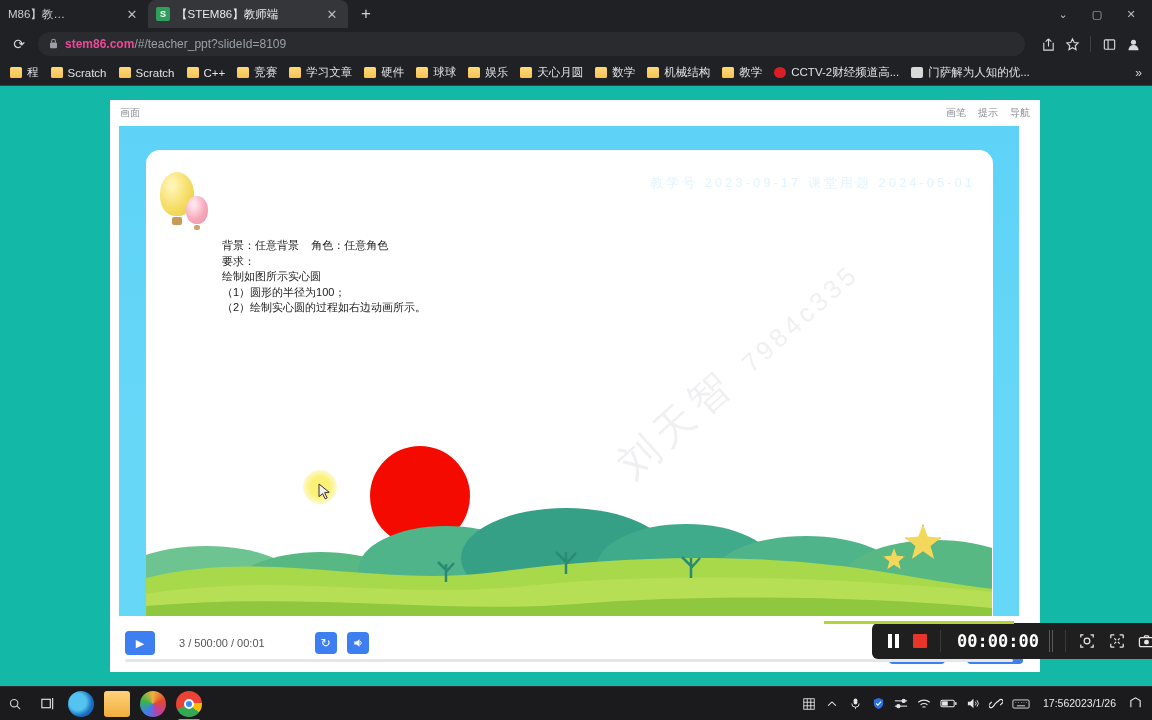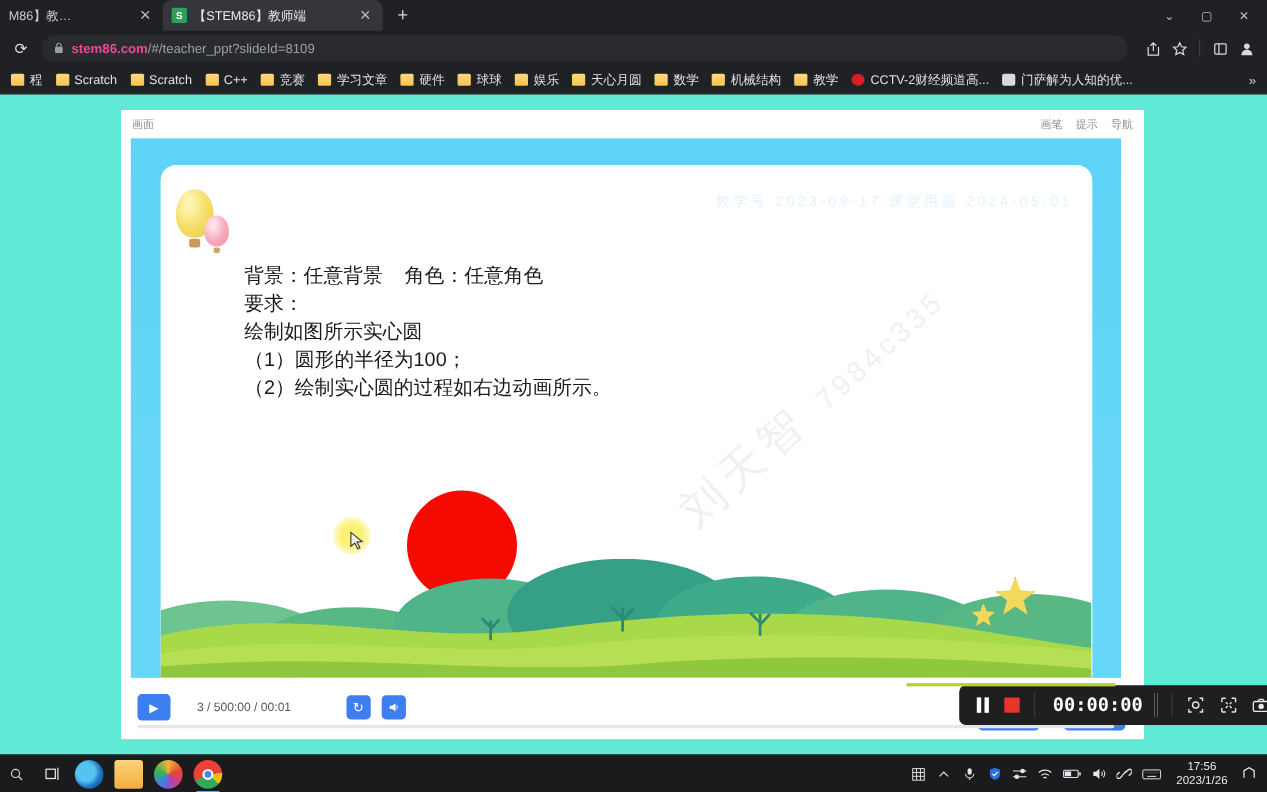--- a/index.html
+++ b/index.html
@@ -87,21 +87,21 @@
     width: 12px; height: 11px; border-radius: 1.5px;
     background: linear-gradient(#ffd97a, #f5c452); flex: 0 0 12px;
   }
   .bm-ico.red { background: #d81f26; border-radius: 50%; }
   .bm-ico.grey { background: #d9d9d9; border-radius: 2px; }
   .bm-overflow { margin-left: auto; color: #cfd2d6; font-size: 12px; padding: 0 6px; }
 
   
   .page {
     position: absolute; left: 0; top: 86px; width: 1152px; height: 600px;
-    background: #5eead4; overflow: hidden;
+    background: #14b8a6; overflow: hidden;
   }
   .app-card {
     position: absolute; left: 110px; top: 14px; width: 930px; height: 572px;
     background: #ffffff;
   }
   .app-head {
     height: 26px; display: flex; align-items: center;
     padding: 0 10px; font-size: 10px; color: #8a8f96;
   }
   .app-head .left { font-size: 10px; color: #8a8f96; }
@@ -145,21 +145,21 @@
     position: absolute; left: 56px; top: 21px; width: 412px; height: 52px;
     border: 3px solid #7fd4f0; border-radius: 13px; background: #fff;
     display: flex; align-items: center; justify-content: center;
   }
   .title-text {
     font-size: 25px; font-weight: 700; color: #1d7a78;
     letter-spacing: 3px;
   }
   .body-text {
     position: absolute; left: 76px; top: 88px; width: 560px;
-    font-size: 18px; line-height: 1.42; color: #1a1a1a;
+    font-size: 11px; line-height: 1.42; color: #1a1a1a;
   }
   .body-text div { white-space: pre; }
   .watermark {
     position: absolute; left: 460px; top: 300px;
     transform: rotate(-42deg); transform-origin: left top;
     color: #f0f0f2; font-size: 40px; letter-spacing: 7px;
     white-space: nowrap; user-select: none; pointer-events: none;
   }
   .watermark .sub { font-size: 26px; letter-spacing: 4px; }
 
@@ -266,21 +266,21 @@
   .tb-app.files { background: linear-gradient(#ffd27a,#f1ae3c); border-radius: 3px 3px 3px 3px; }
   .tb-app.photos { background: conic-gradient(#f2b13c,#e3482f,#c23ea1,#3d7ef0,#38b44a,#f2b13c); border-radius: 50%; }
   .tb-app.chrome { background: conic-gradient(from -35deg,#ea4335 0 33%,#fbbc05 33% 46%,#34a853 46% 78%,#ea4335 78% 100%); border-radius: 50%; position: relative; }
   .tb-app.chrome:after { content:""; position:absolute; inset:8px; background:#4285f4; border-radius:50%; border:2px solid #fff; }
   .tb-app.active:before {
     content:""; position:absolute; left:2px; right:2px; bottom:-5px; height:3px; background:#60a5fa; border-radius:2px;
   }
   .tb-spacer { flex: 1; }
   .tray { display: flex; align-items: center; gap: 9px; padding-right: 6px; color: #e4e6e9; font-size: 12px; }
   .tray-ico { display: flex; align-items: center; justify-content: center; min-width: 14px; }
-  .clock { display: flex; flex-direction: column; align-items: center; line-height: 1.15; font-size: 10.5px; color: #e8eaed; padding: 0 4px; }
+  .clock { display: flex; flex-direction: row; align-items: center; line-height: 1.15; font-size: 10.5px; color: #e8eaed; padding: 0 4px; }
   .notify { color: #e8eaed; font-size: 13px; padding-right: 4px; }
 </style>
 </head>
 <body>
 
 <div class="browser">
 
   <div class="tabstrip">
     <div class="tab inactive">
       <span class="tab-title">M86】教师端</span>

